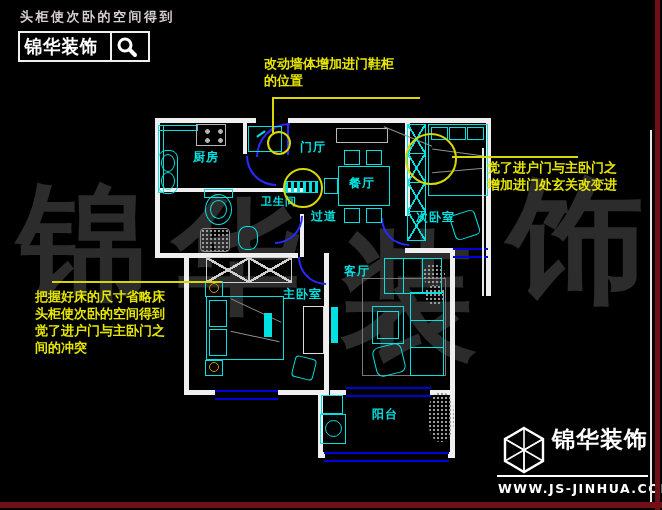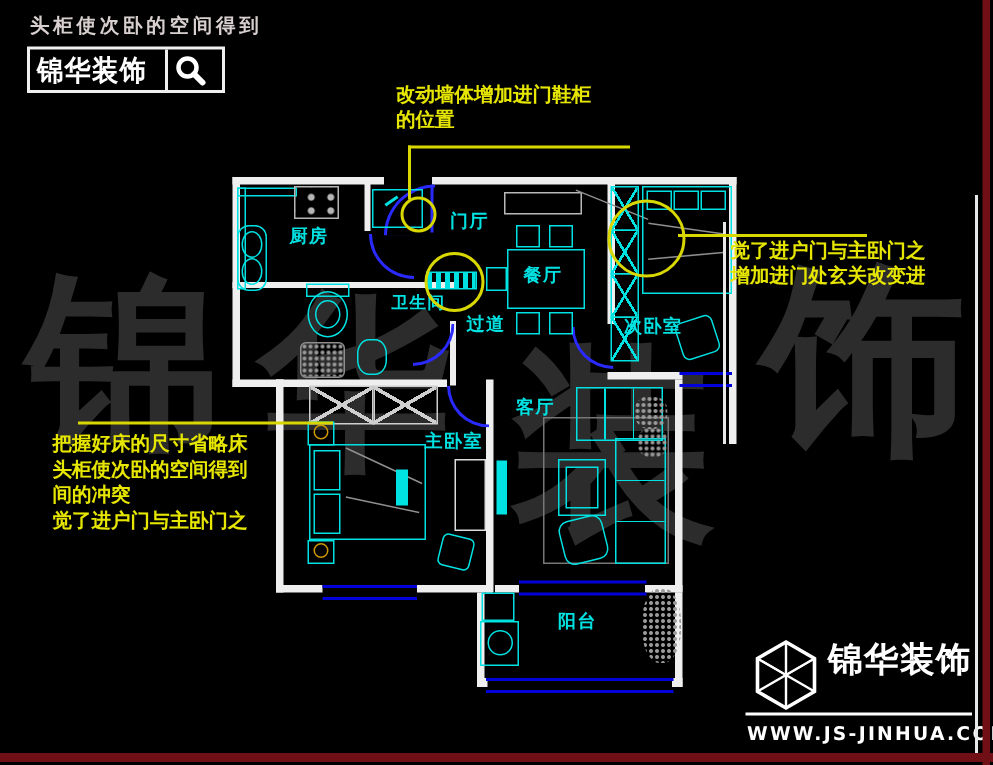--- a/index.html
+++ b/index.html
@@ -200,22 +200,22 @@
   <div class="yline" style="left:452px;top:156px;width:126px;height:2px;"></div>
   <div class="ytext" style="left:487px;top:159px;">
     <div>觉了进户门与主卧门之</div>
     <div>增加进门处玄关改变进</div>
   </div>
 
   <div class="yline" style="left:52px;top:281px;width:170px;height:2px;"></div>
   <div class="ytext" style="left:35px;top:288px;">
     <div>把握好床的尺寸省略床</div>
     <div>头柜使次卧的空间得到</div>
+    <div>觉了进户门与主卧门之</div>
     <div>间的冲突</div>
-    <div>觉了进户门与主卧门之</div>
   </div>
 
   <div class="abs" style="left:500px;top:426px;width:48px;height:48px;z-index:8;">
     <svg width="48" height="48" viewBox="0 0 48 48">
       <polygon points="24,2 43,13 43,35 24,46 5,35 5,13" fill="none" stroke="#fff" stroke-width="2.4"></polygon>
       <line x1="24" y1="2" x2="24" y2="46" stroke="#fff" stroke-width="1.6"></line>
       <line x1="5" y1="13" x2="43" y2="35" stroke="#fff" stroke-width="1.6"></line>
       <line x1="43" y1="13" x2="5" y2="35" stroke="#fff" stroke-width="1.6"></line>
       <line x1="24" y1="24" x2="5" y2="13" stroke="#fff" stroke-width="1.2"></line>
       <line x1="24" y1="24" x2="43" y2="13" stroke="#fff" stroke-width="1.2"></line>

